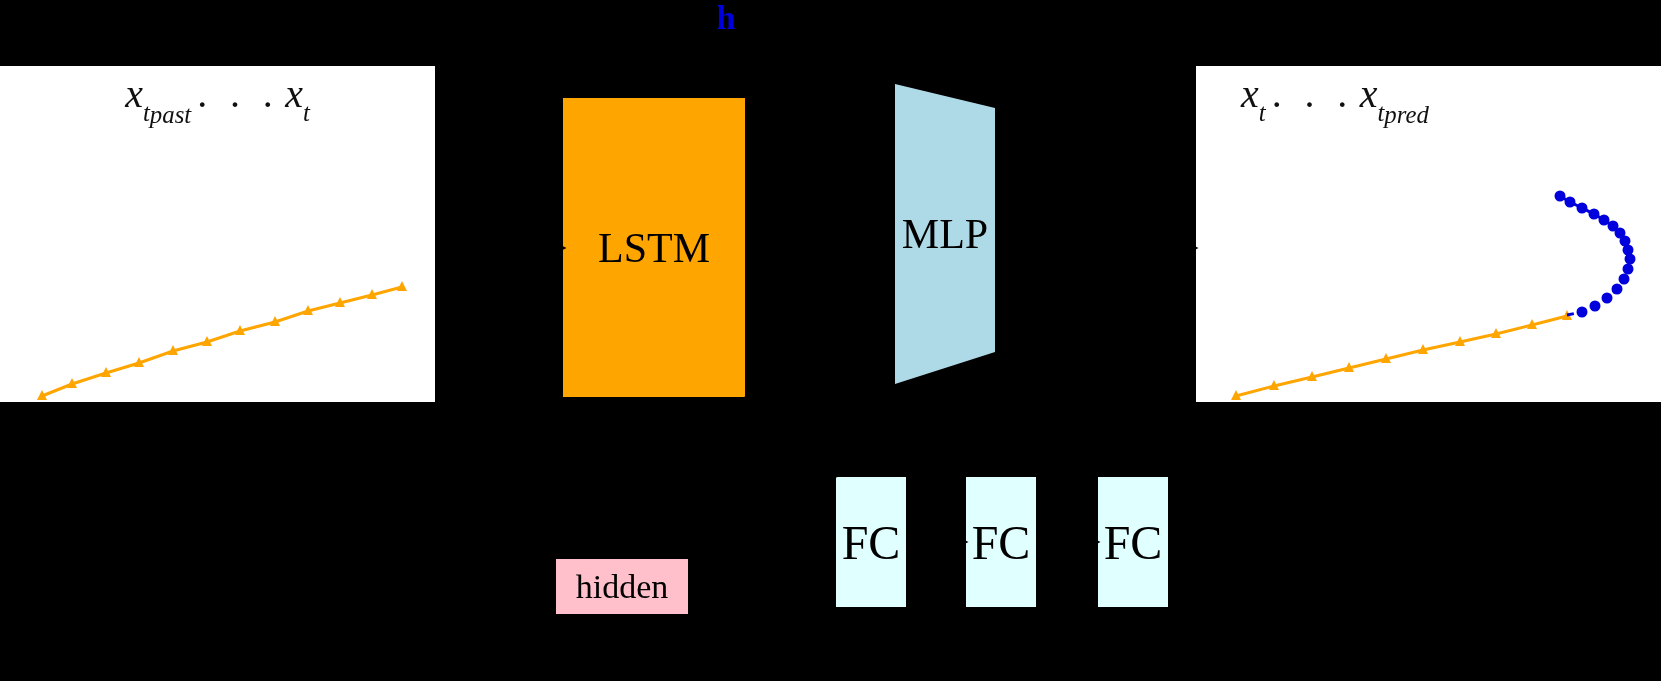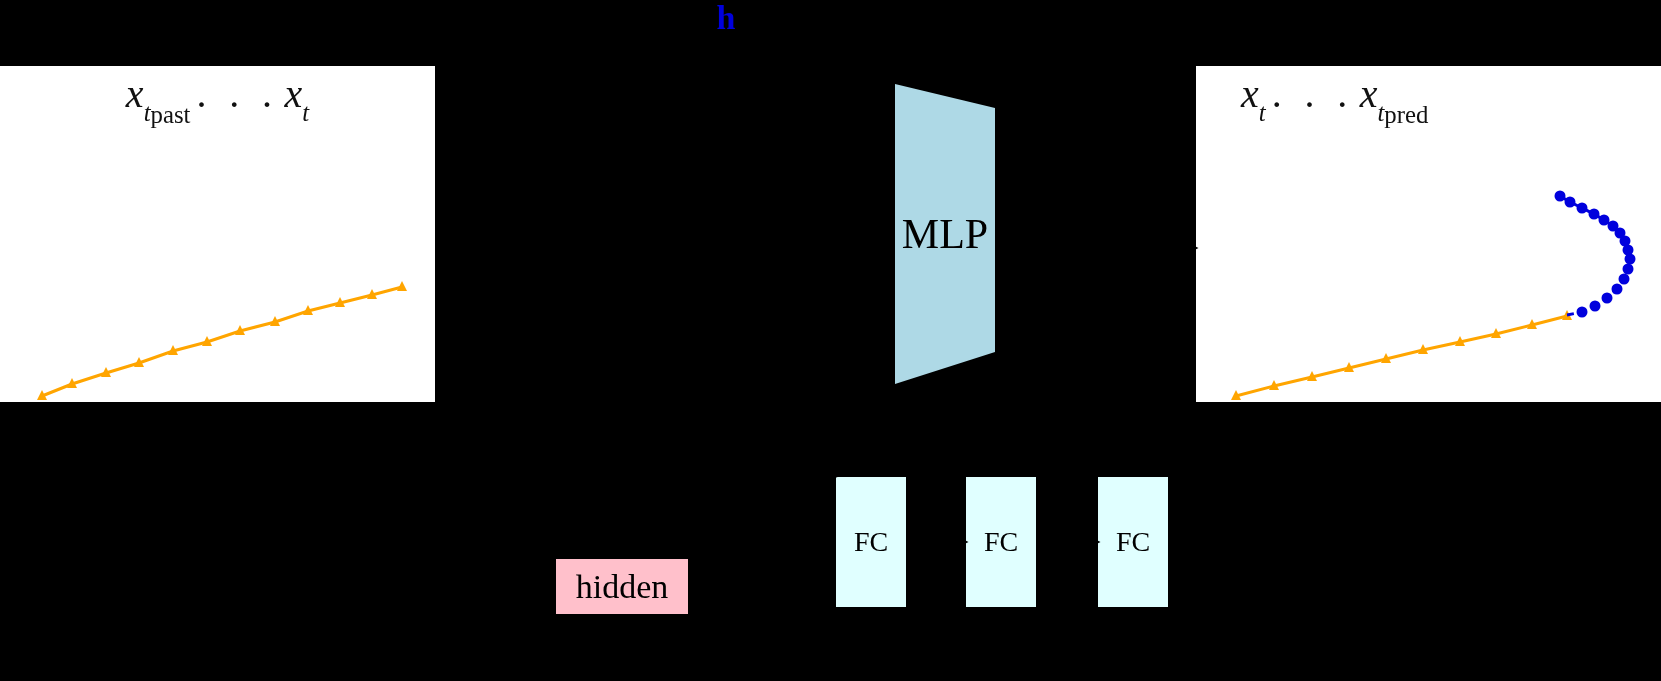--- a/index.html
+++ b/index.html
@@ -36,21 +36,21 @@
     font-size: 40px;
     line-height: 1.1;
     white-space: nowrap;
     pointer-events: none;
   }
   #panel-right .panel-title { text-align: left; padding-left: 45px; width: auto; }
 
   
   .mi   { font-style: italic; }
   .sub  { font-size: 0.62em; font-style: italic; vertical-align: sub; position: relative; top: 0.22em; }
-  .sub2 { font-size: 0.62em; vertical-align: sub; position: relative; top: 0.30em; text-align: right; }
+  .sub2 { font-size: 0.62em; font-style: italic; vertical-align: sub; position: relative; top: 0.30em; text-align: right; }
   .dots { letter-spacing: 0.16em; padding: 0 6px; font-style: normal; }
 
   
   #h-label {
     position: absolute;
     left: 700px;
     top: 0px;
     width: 52px;
     text-align: center;
     color: #0000dd;
@@ -105,21 +105,21 @@
   .fc-box {
     position: absolute;
     top: 477px;
     width: 70px;
     height: 130px;
     background: #e0ffff;
     display: flex;
     align-items: center;
     justify-content: center;
     color: #000000;
-    font-size: 28px;
+    font-size: 48px;
   }
   #fc-1 { left: 836px; }
   #fc-2 { left: 966px; }
   #fc-3 { left: 1098px; }
 
   
   #connectors {
     position: absolute;
     left: 0; top: 0;
     width: 1661px; height: 681px;
@@ -151,20 +151,23 @@
           <polygon points="275,250 280,260 270,260"></polygon>
           <polygon points="308,239 313,249 303,249"></polygon>
           <polygon points="340,231 345,241 335,241"></polygon>
           <polygon points="372,223 377,233 367,233"></polygon>
           <polygon points="402,215 407,225 397,225"></polygon>
         </g>
       </g>
     </svg>
   </div>
 
+  <div id="lstm-block">
+    <span class="blk-label">LSTM</span>
+  </div>
 
   <div id="mlp-block">
     <svg viewBox="0 0 108 308" preserveAspectRatio="none">
       <polygon points="4,4 104,28 104,272 4,304" fill="#AED9E6"></polygon>
     </svg>
     <span class="blk-label">MLP</span>
   </div>
 
   <div class="panel" id="panel-right">
     <div class="panel-title">

